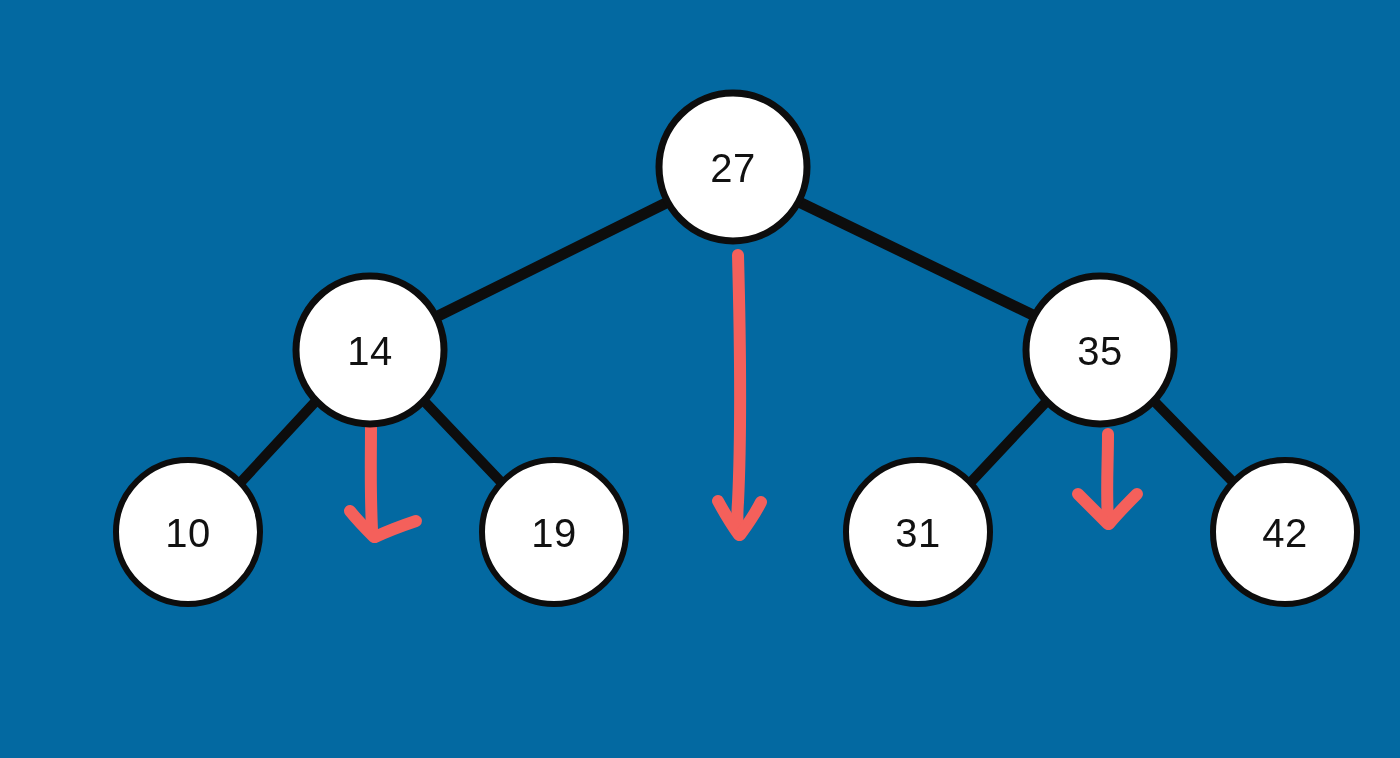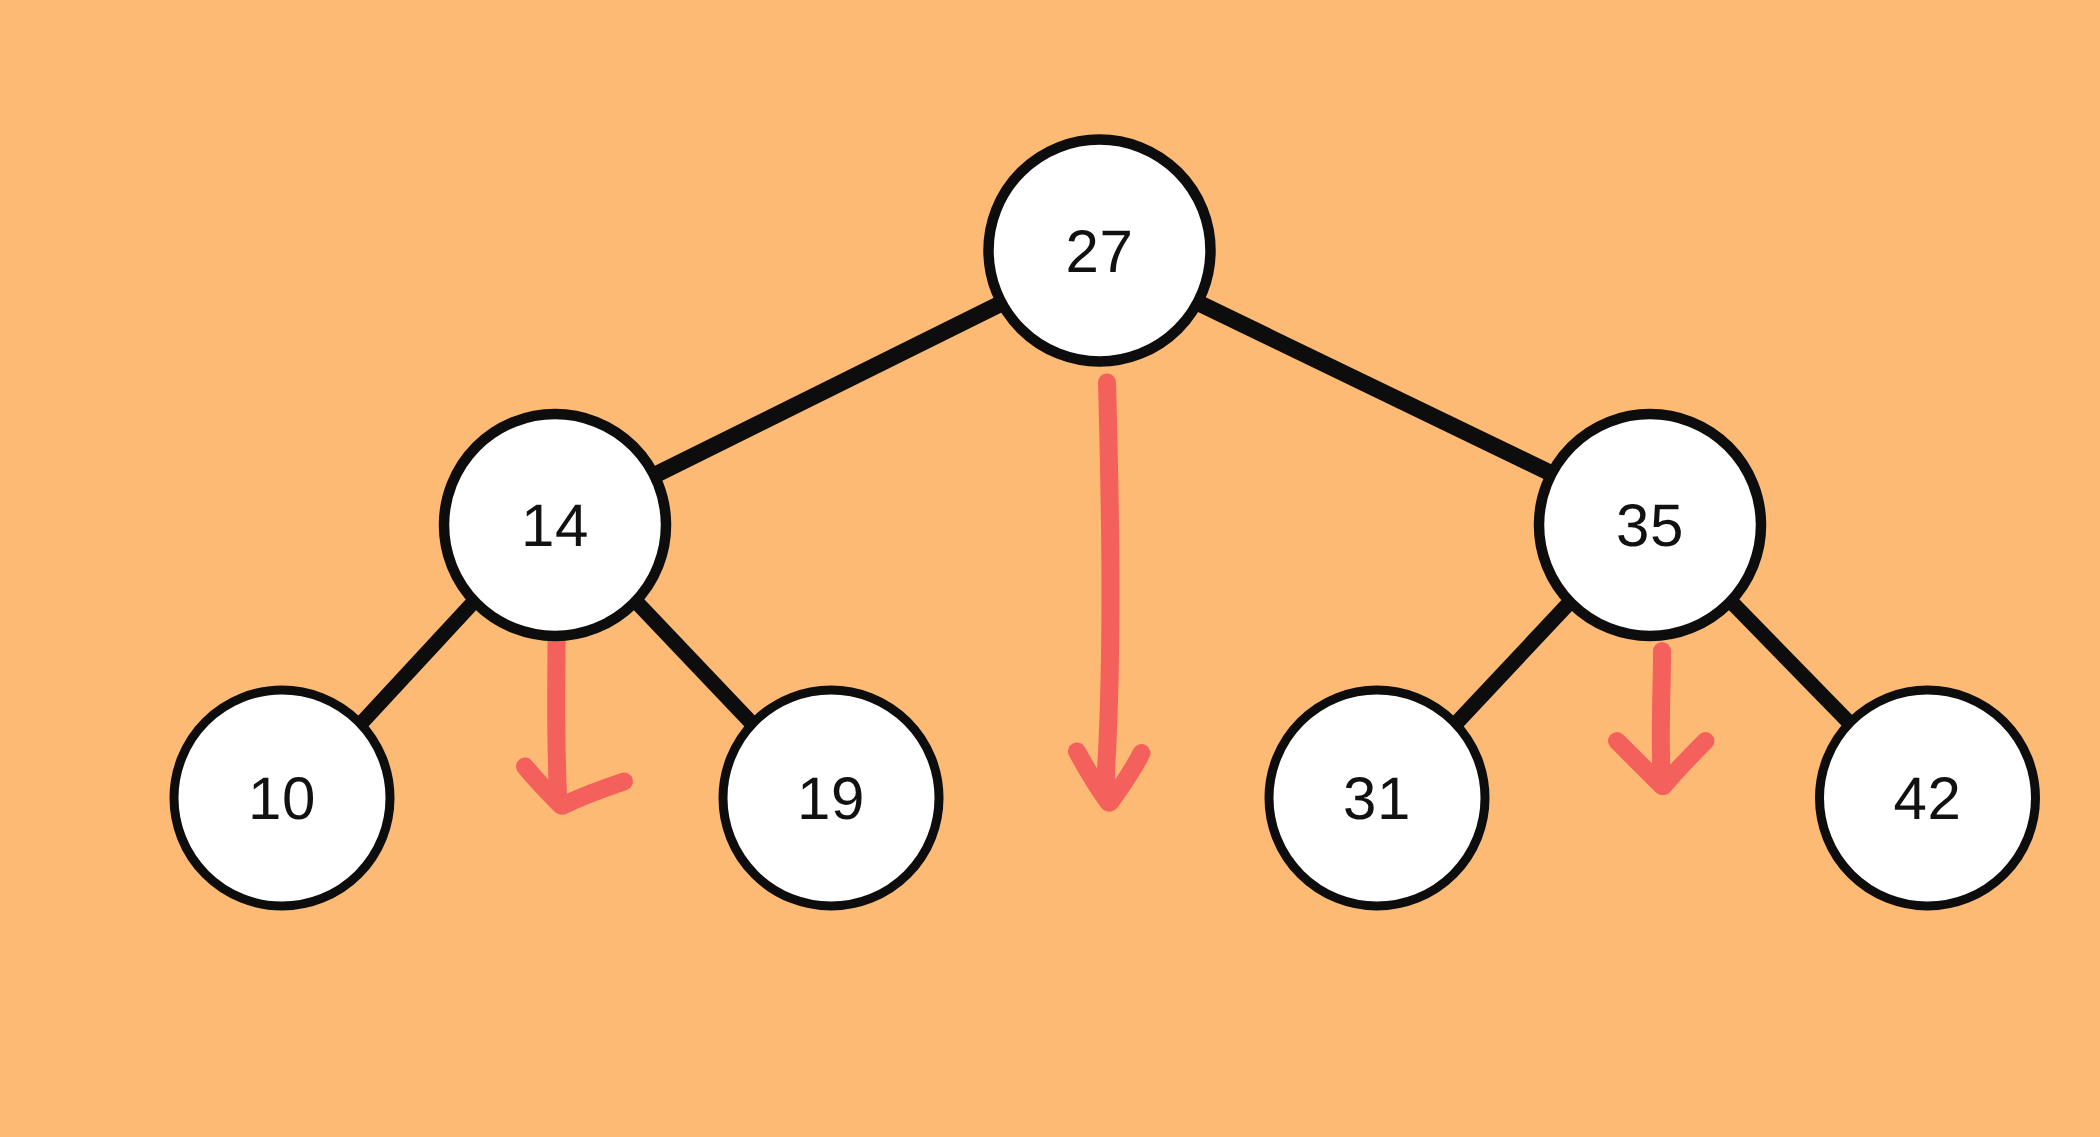--- a/index.html
+++ b/index.html
@@ -11,21 +11,21 @@
   body {
     width: 1400px;
     height: 758px;
     font-family: "Liberation Sans", sans-serif;
     overflow: hidden;
   }
   #canvas-wrap {
     position: relative;
     width: 1400px;
     height: 758px;
-    background: #fdba74;
+    background: #0369a1;
   }
   svg#tree-svg {
     display: block;
     width: 1400px;
     height: 758px;
   }
   .node-circle {
     fill: #ffffff;
     stroke: #0d0d0d;
   }

